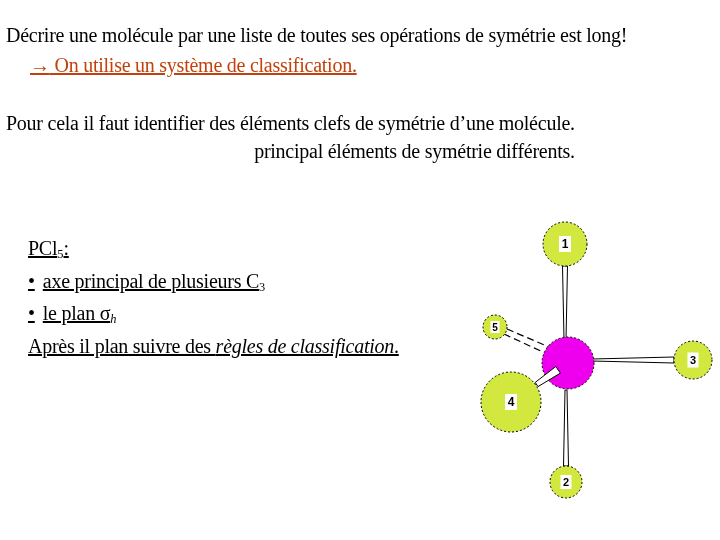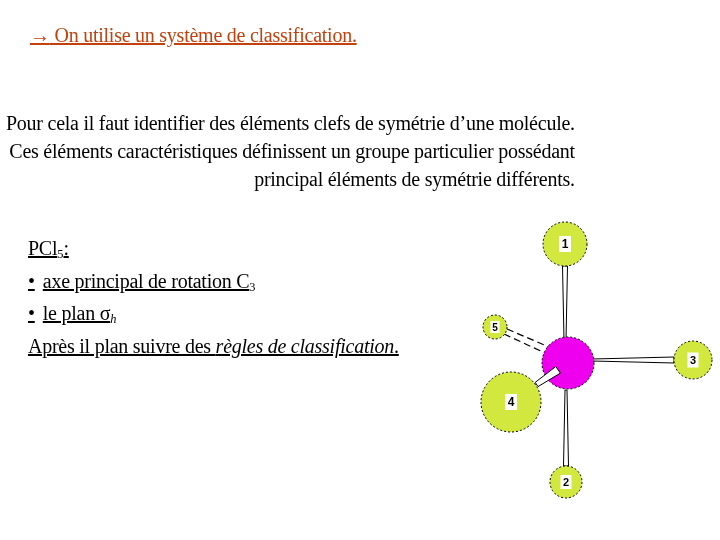--- a/index.html
+++ b/index.html
@@ -23,32 +23,32 @@
   .sub-it{font-style:italic;}
   .it{font-style:italic;}
   #molecule-svg{position:absolute;left:430px;top:200px;width:290px;height:330px;}
 </style>
 </head>
 <body>
 
 <div class="slide">
 
   <div class="block intro">
+    <div class="line">Décrire une molécule par une liste de toutes ses opérations de symétrie est long!</div>
     <div class="line navy indent-arrow" style="color: #c2410c; text-decoration: underline;"><span>→</span><span> On utilise un système de classification.</span></div>
   </div>
 
   <div class="block para">
     <div class="line">Pour cela il faut identifier des éléments clefs de symétrie d’une molécule.</div>
-    <div class="line">Ces éléments caractéristiques définissent un groupe particulier possédant</div>
     <div class="line indent3">principal éléments de symétrie différents.</div>
   </div>
 
   <div class="block list">
     <div class="line"><span>PCl</span><span class="sub">5</span><span>:</span></div>
-    <div class="line"><span class="bullet">•</span><span>axe principal de rotation C</span><span class="sub">3</span><span></span></div>
+    <div class="line"><span class="bullet">•</span><span>axe principal de plusieurs C</span><span class="sub">3</span><span></span></div>
     <div class="line"><span class="bullet">•</span><span>le plan σ</span><span class="sub sub-it">h</span><span></span></div>
     <div class="line"><span>Après il plan suivre des </span><span class="it">règles de classification</span><span>.</span></div>
   </div>
 
   <svg id="molecule-svg" viewBox="430 200 290 330">
       <polygon points="562.5,266 567.5,266 566,340 564,340" fill="#ffffff" stroke="#000000" stroke-width="1"></polygon>
       <polygon points="565,390 567,390 568.5,466 563.5,466" fill="#ffffff" stroke="#000000" stroke-width="1"></polygon>
       <polygon points="592,359 592,361 674,363 674,357" fill="#ffffff" stroke="#000000" stroke-width="1"></polygon>
       <line x1="507" y1="329" x2="549" y2="347" stroke="#000000" stroke-width="1.2" stroke-dasharray="7,4"></line>
       <line x1="504" y1="334" x2="545" y2="353" stroke="#000000" stroke-width="1.2" stroke-dasharray="7,4"></line>

